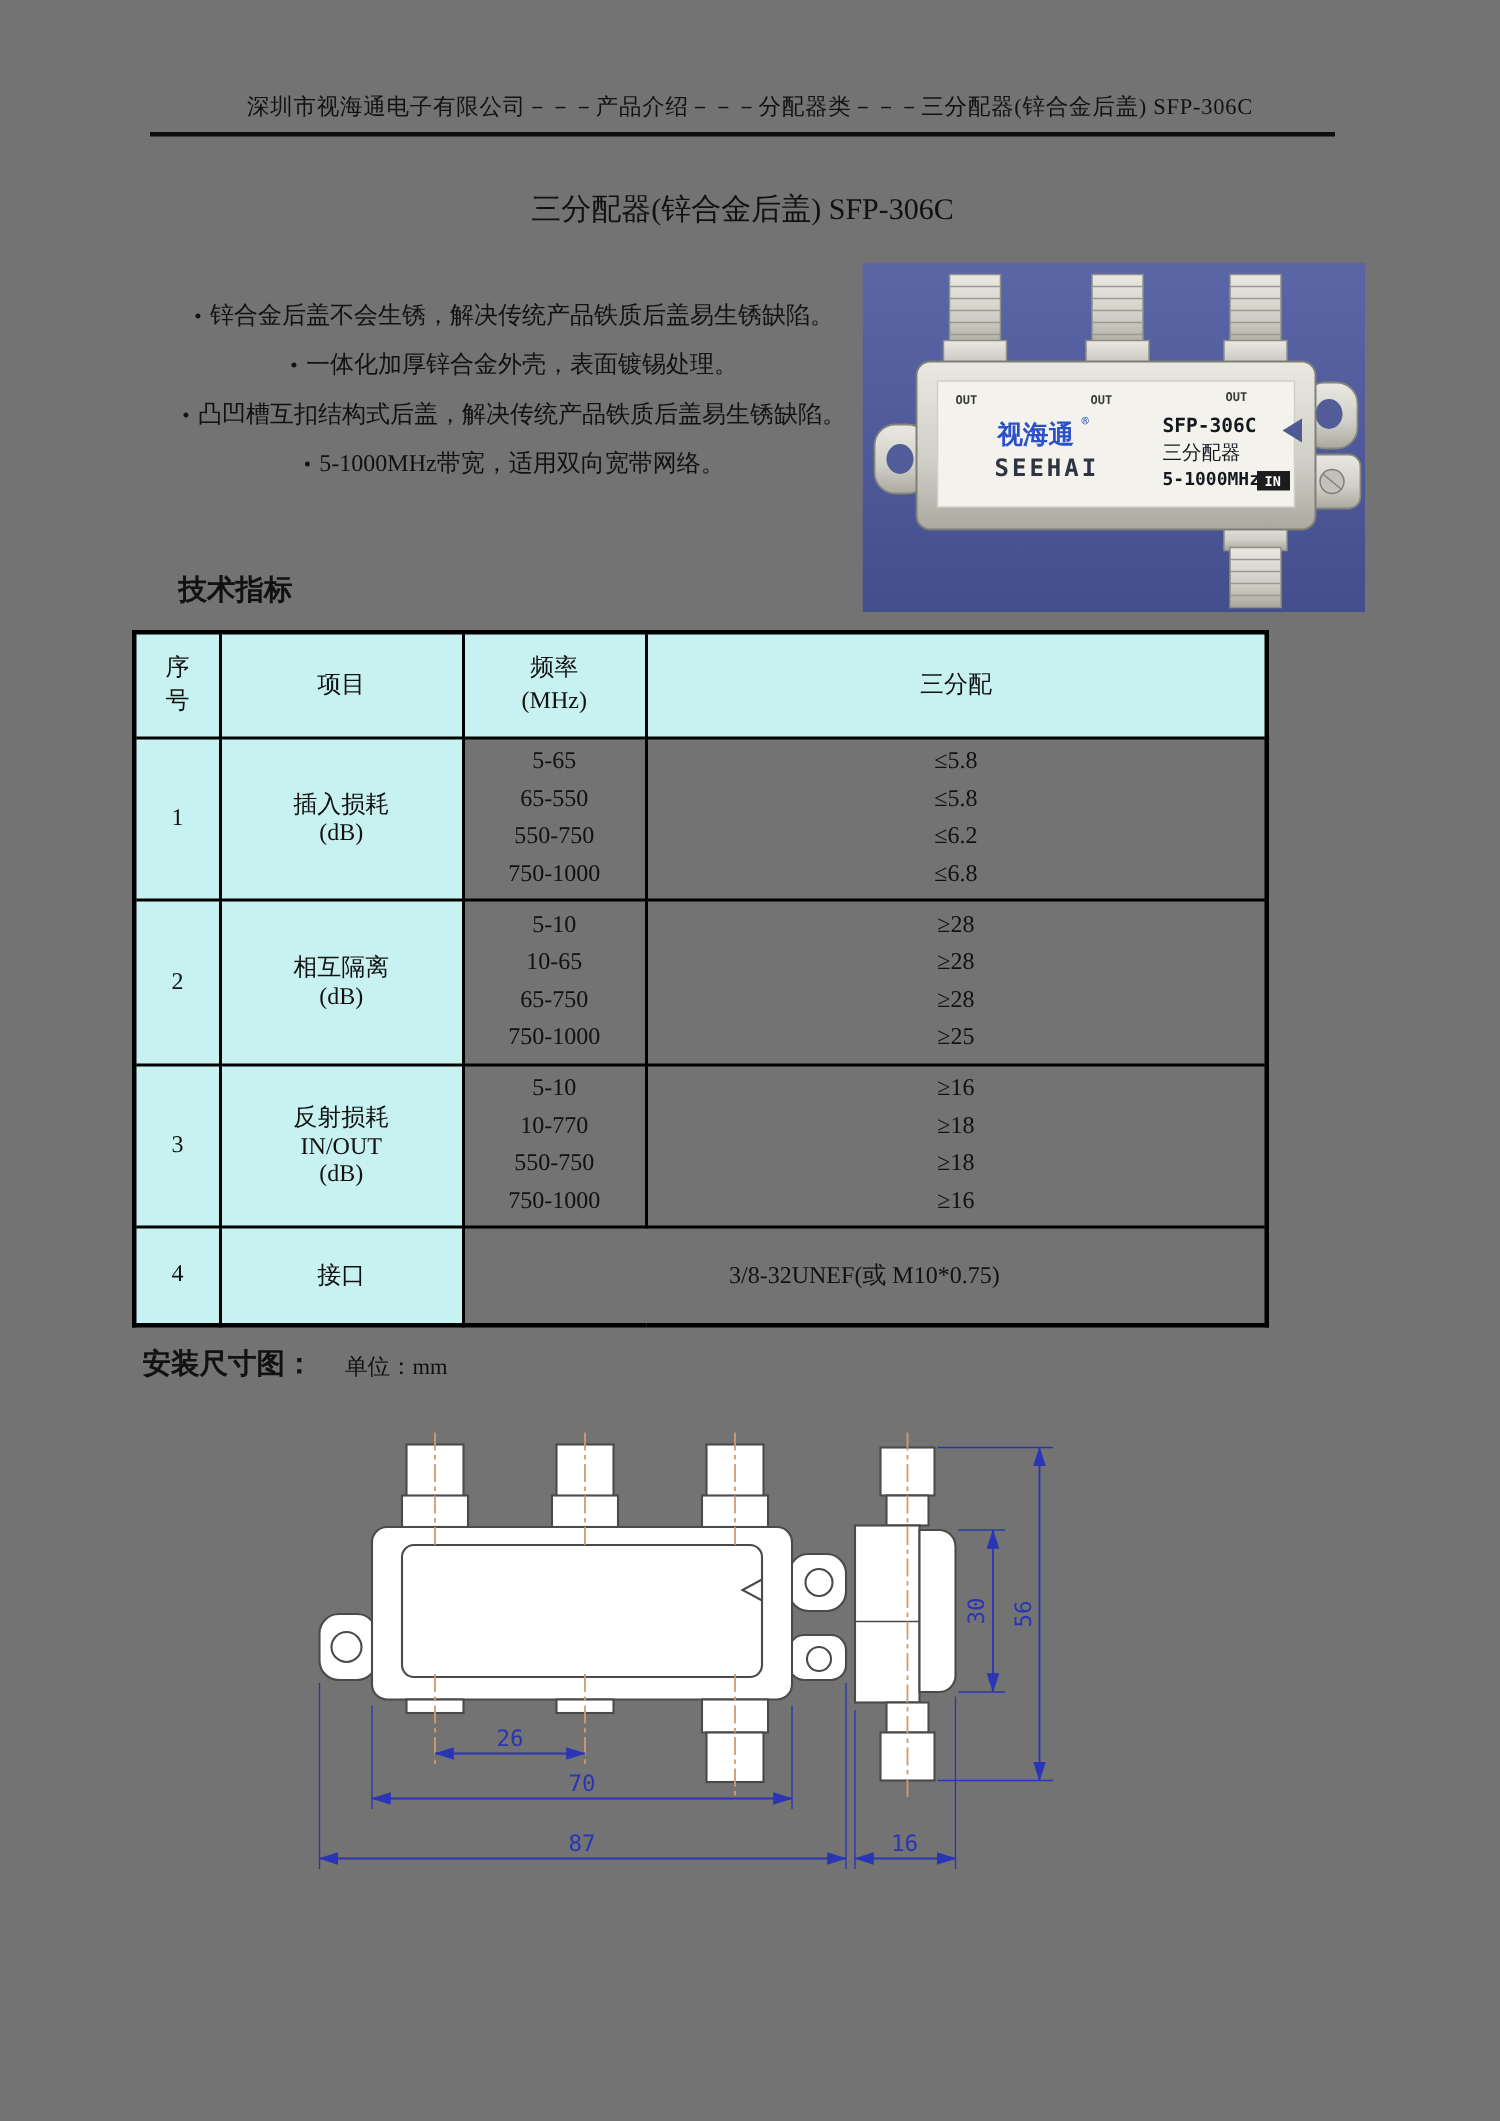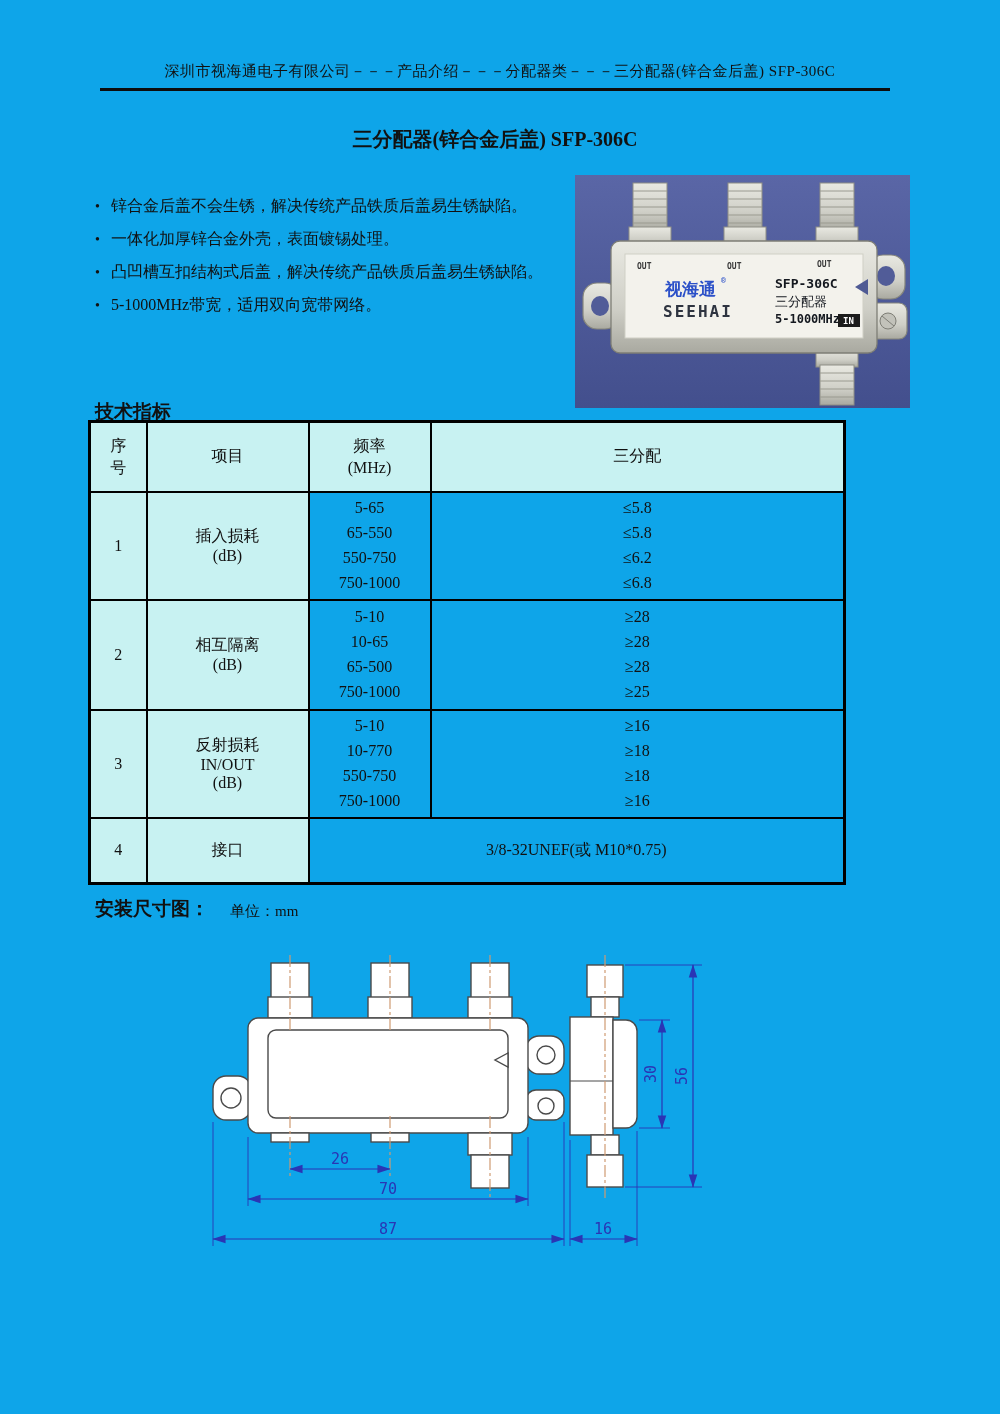--- a/index.html
+++ b/index.html
@@ -1,32 +1,32 @@
 <!DOCTYPE html>
 <html><head>
 <meta charset="utf-8">
 <style>
   html,body{margin:0;padding:0;background:#ffffff;}
-  .page{position:relative;width:1000px;height:1414px;background:#0ea5e9;overflow:hidden;
+  .page{position:relative;width:1000px;height:1414px;background:#737373;overflow:hidden;
         font-family:"Liberation Serif","DejaVu Serif",serif;color:#111;}
 
   .doc-header{position:absolute;top:62px;left:0;width:1000px;text-align:center;
               font-size:15px;letter-spacing:0.5px;}
   .header-rule{position:absolute;top:88px;left:100px;width:790px;height:3px;background:#0d0d0d;}
   .doc-title{position:absolute;top:126px;left:0;width:990px;text-align:center;
-             font-size:20px;font-weight:bold;margin:0;}
+             font-size:20px;font-weight:normal;margin:0;}
 
   .features{position:absolute;top:189px;left:95px;width:490px;font-size:16px;}
-  .feature{height:33px;line-height:33px;white-space:nowrap;}
+  .feature{height:33px;line-height:43px;white-space:nowrap;text-align:center;}
   .feature .bullet{display:inline-block;width:16px;font-size:14px;}
 
   .photo-wrap{position:absolute;top:175px;left:575px;width:335px;height:277px;}
 
   .sec-title{position:absolute;left:95px;margin:0;font-size:19px;font-weight:bold;}
-  .sec-specs{top:399px;}
+  .sec-specs{top:380px;margin-left:24px;}
   .sec-dims{top:896px;}
   .unit-label{position:absolute;top:902px;left:230px;font-size:15px;}
 
   table.spec{position:absolute;top:420px;left:88px;border-collapse:collapse;table-layout:fixed;
              border:3px solid #000;font-size:16px;}
   table.spec td,table.spec th{border:2px solid #000;text-align:center;vertical-align:middle;
              padding:0;font-weight:normal;}
   .cyan{background:#c8f2f2;}
   .stack{display:flex;flex-direction:column;justify-content:space-evenly;}
   .h92{height:106px;} .h106{height:106px;}
@@ -175,21 +175,21 @@
     <tr style="height:110px">
       <td class="cyan">2</td>
       <td class="cyan">
         <div>相互隔离</div>
         <div>(dB)</div>
       </td>
       <td>
         <div class="stack h106">
           <div>5-10</div>
           <div>10-65</div>
-          <div>65-500</div>
+          <div>65-750</div>
           <div>750-1000</div>
         </div>
       </td>
       <td>
         <div class="stack h106">
           <div>≥28</div>
           <div>≥28</div>
           <div>≥28</div>
           <div>≥25</div>
         </div>

